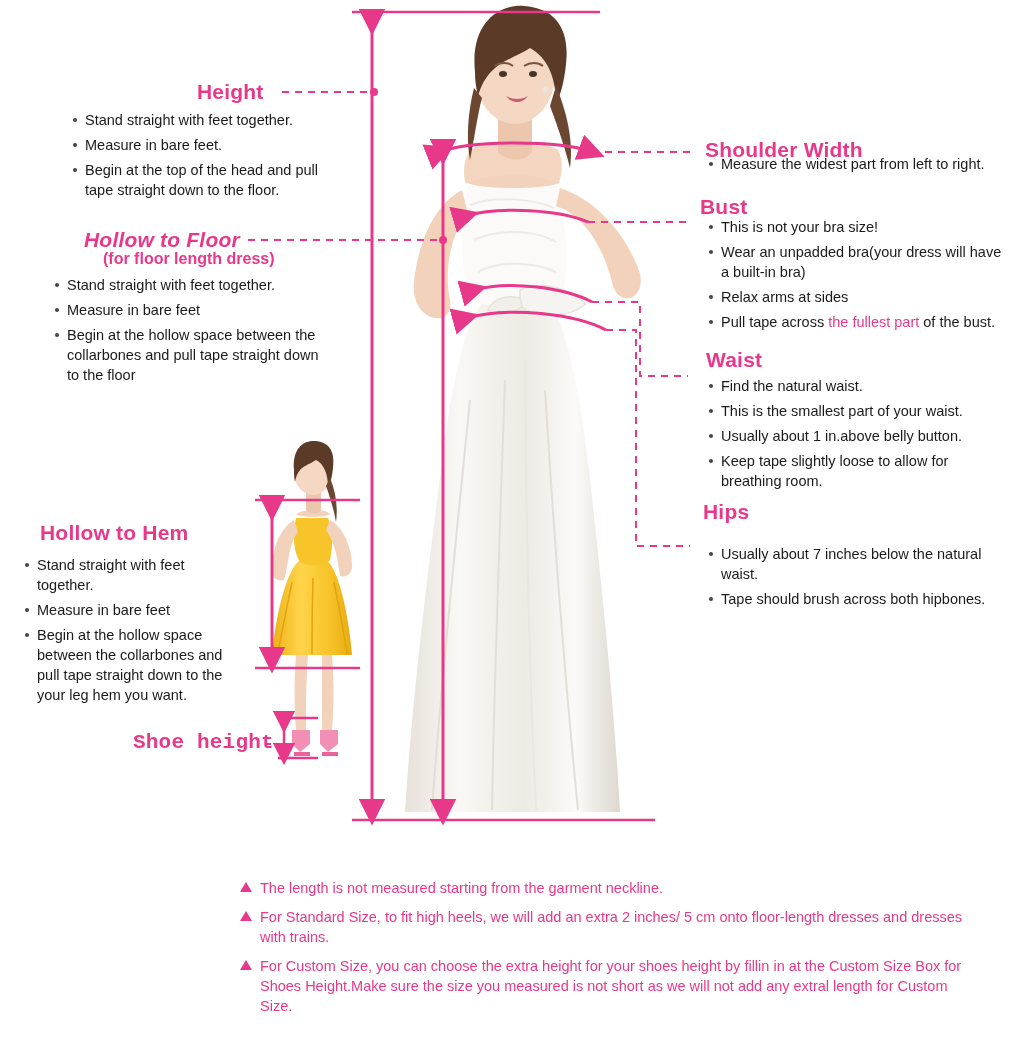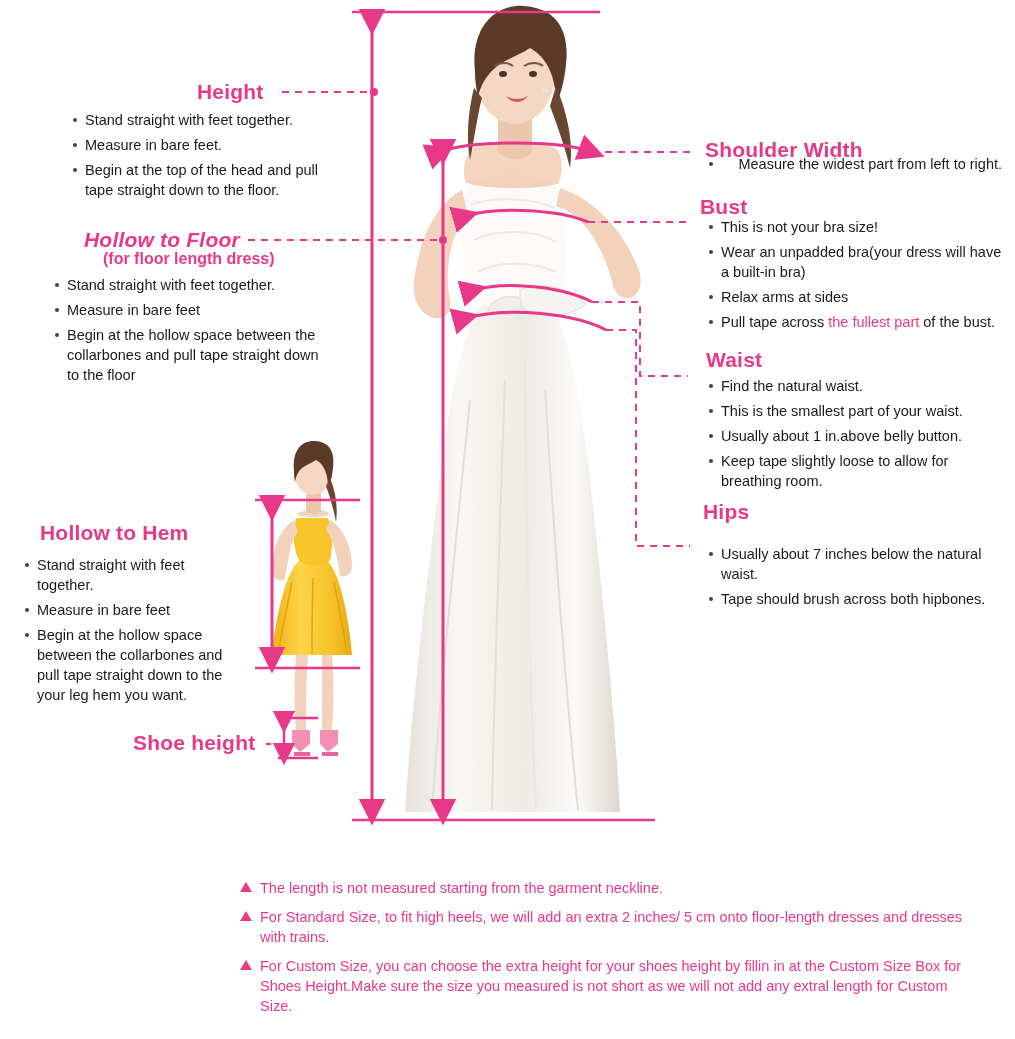--- a/index.html
+++ b/index.html
@@ -244,24 +244,24 @@
 
   <div class="abs heading" style="left:40px; top:521px;">Hollow to Hem</div>
   <div class="abs bullets" style="left:14px; top:549px; width:218px;">
     <ul>
       <li>Stand straight with feet together.</li>
       <li>Measure in bare feet</li>
       <li>Begin at the hollow space between the collarbones and pull tape straight down to the your leg hem  you want.</li>
     </ul>
   </div>
 
-  <div class="abs heading" style="left:133px; top:731px;">Shoe height</div>
+  <div class="abs heading" style="left:133px; top:731px;font-family:Liberation Mono, monospace;">Shoe height</div>
 
   <div class="abs heading" style="left:705px; top:138px;">Shoulder Width</div>
-  <div class="abs bullets" style="left:698px; top:148px; width:310px;text-align:right;">
+  <div class="abs bullets" style="left:698px; top:148px; width:310px;">
     <ul>
       <li>Measure the widest part from left to right.</li>
     </ul>
   </div>
 
   <div class="abs heading" style="left:700px; top:195px;">Bust</div>
   <div class="abs bullets" style="left:698px; top:211px; width:312px;">
     <ul>
       <li>This is not your bra size!</li>
       <li>Wear an unpadded bra(your dress will have a built-in bra)</li>

